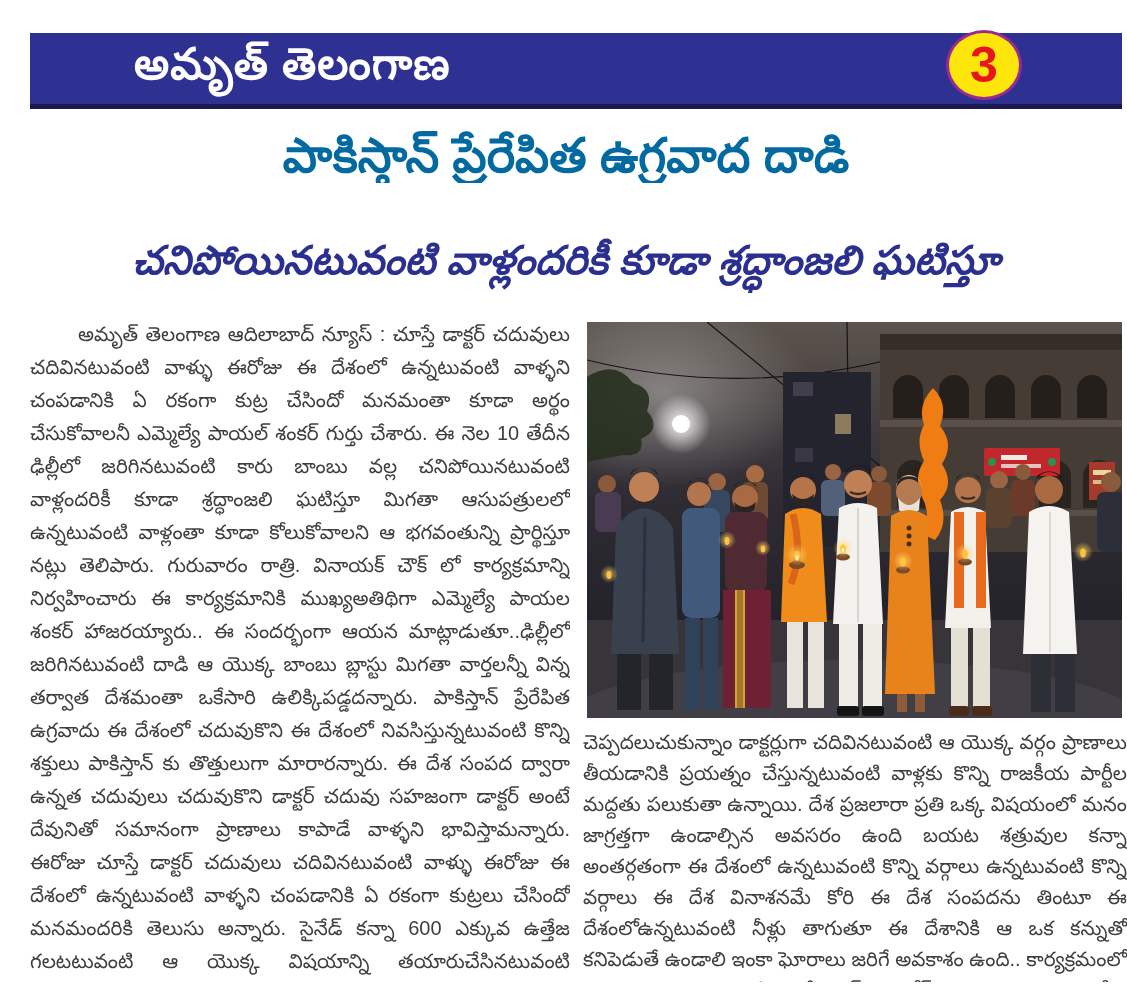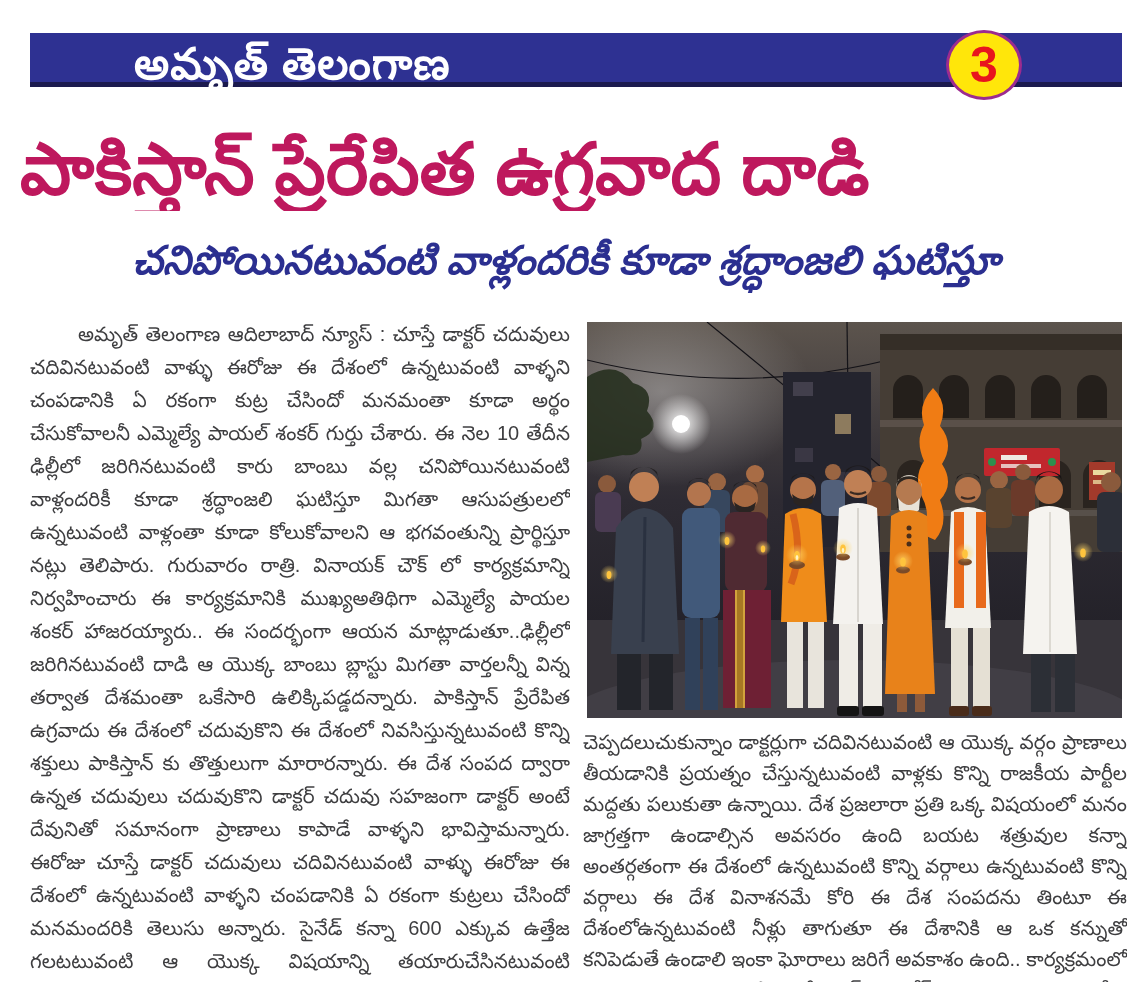--- a/index.html
+++ b/index.html
@@ -2,36 +2,36 @@
 <html><head>
 <meta charset="utf-8">
 <style>
   * { margin:0; padding:0; box-sizing:border-box; }
   html,body { background:#ffffff; }
   body {
     width:1127px; height:984px; position:relative; overflow:hidden;
     font-family:"Liberation Sans", sans-serif;
   }
   .masthead {
-    position:absolute; left:30px; top:33px; width:1092px; height:54px;
+    position:absolute; left:30px; top:33px; width:1092px; height:76px;
     background:#2e3192; border-bottom:5px solid #1b1a4e;
   }
   .masthead-title {
     position:absolute; left:104px; top:6px; color:#ffffff;
     font-size:44px; font-weight:bold; letter-spacing:1px; white-space:nowrap;
   }
   .page-badge {
     position:absolute; right:100px; top:-3px; width:76px; height:70px;
     background:#ffe60a; border:3px solid #9c2b8f; border-radius:50%;
     display:flex; align-items:center; justify-content:center;
     color:#e8151d; font-size:50px; font-weight:bold;
   }
   .headline {
-    position:absolute; left:20px; top:128px; width:1092px; 
-    color:#be185d; font-size:72px; font-weight:bold; line-height:1.15;
+    position:absolute; left:20px; top:128px; width:1092px; text-align:center;
+    color:#0369a1; font-size:48px; font-weight:bold; line-height:1.15;
     white-space:nowrap; overflow:hidden;
   }
   .subheadline {
     position:absolute; left:20px; top:238px; width:1092px; text-align:center;
     color:#2b2f90; font-size:40px; font-weight:bold; white-space:nowrap; overflow:hidden;font-style:italic;
   }
   .body-col {
     position:absolute; left:30px; top:318px; width:540px; height:666px;
     overflow:hidden; font-size:20px; line-height:33px; text-align:justify;
     color:#3e3e40; text-indent:48px;

